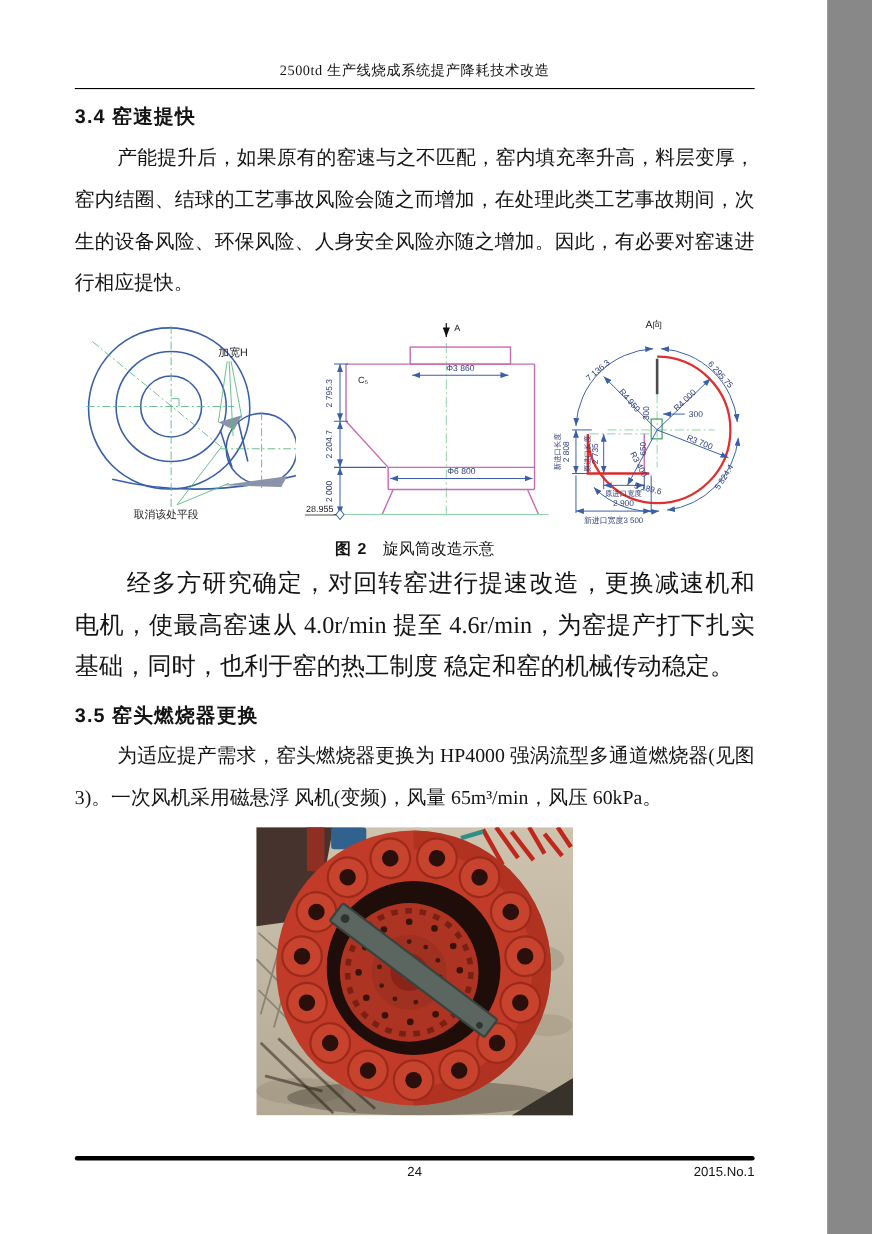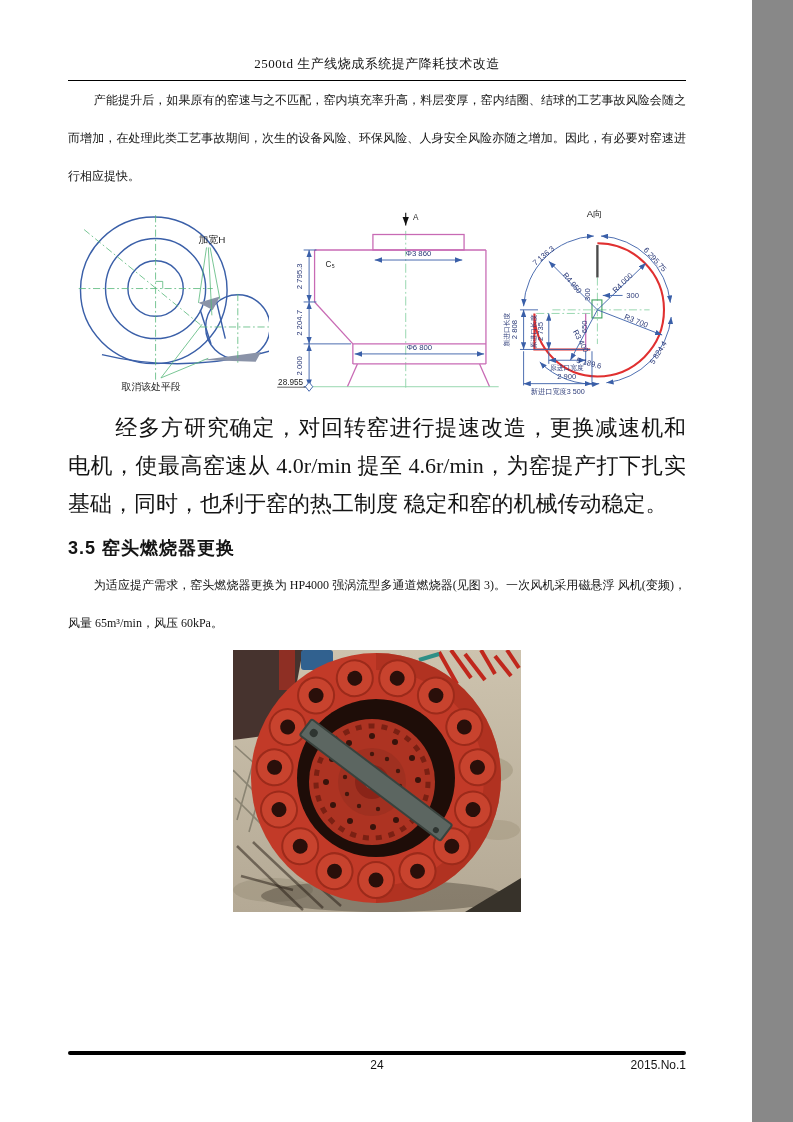--- a/index.html
+++ b/index.html
@@ -5,21 +5,21 @@
   html,body{margin:0;padding:0;background:#888;}
   .page{
     width:752px;height:1122px;background:#fff;position:relative;
     font-family:"Liberation Serif","DejaVu Serif",serif;color:#141414;
     box-sizing:border-box;padding:0 66px 0 68px;overflow:hidden;
   }
   .hdr{padding-top:55px;text-align:center;font-size:13px;letter-spacing:.5px;
        border-bottom:1.8px solid #000;padding-bottom:7px;}
   h2.sec{font-family:"Liberation Sans","DejaVu Sans",sans-serif;
          font-size:18px;font-weight:bold;margin:13px 0 6px 0;letter-spacing:1px;}
-  p.body{font-size:12px;line-height:38px;text-align:justify;margin:0;
+  p.body{font-size:18px;line-height:38px;text-align:justify;margin:0;
          text-indent:2.15em;}
   p.body2{font-size:22px;line-height:38px;text-align:justify;margin:2px 0 0 0;
          text-indent:2.15em;}
   .figrow{display:flex;align-items:flex-start;justify-content:space-between;
           margin-top:4px;height:208px;}
   .figcap{font-family:"Liberation Sans","DejaVu Sans",sans-serif;
           text-align:center;font-size:14.5px;margin-top:2px;}
   .figcap b{letter-spacing:1px;margin-right:14px;}
   .photo-wrap{text-align:center;margin-top:8px;}
   .figcap3{font-family:"Liberation Sans","DejaVu Sans",sans-serif;
@@ -36,20 +36,21 @@
   .dimk{font-size:9px;fill:#222;}
   .lbl{font-size:11px;fill:#222;}
 </style>
 </head>
 <body>
 
 <div class="page">
 
   <div class="hdr">2500td 生产线烧成系统提产降耗技术改造</div>
 
+  <h2 class="sec">3.4  窑速提快</h2>
 
   <p class="body">产能提升后，如果原有的窑速与之不匹配，窑内填充率升高，料层变厚，窑内结圈、结球的工艺事故风险会随之而增加，在处理此类工艺事故期间，次生的设备风险、环保风险、人身安全风险亦随之增加。因此，有必要对窑速进行相应提快。</p>
 
   <div class="figrow">
 
     <svg width="218" height="205" viewBox="0 0 225 205">
       <g stroke="#3a5fa8" stroke-width="1.6" fill="none">
         <circle cx="96" cy="90" r="82"></circle>
         <circle cx="98" cy="88" r="56"></circle>
         <circle cx="98" cy="88" r="31"></circle>
@@ -183,20 +184,23 @@
       <text font-size="7.5" fill="#2b3a78" x="8" y="136" transform="rotate(-90 8 136)" text-anchor="middle">新进口长度</text>
       <text class="dim" x="17" y="136" transform="rotate(-90 17 136)" text-anchor="middle">2 808</text>
       <text font-size="7.5" fill="#2b3a78" x="38" y="138" transform="rotate(-90 38 138)" text-anchor="middle">原进口长度</text>
       <text class="dim" x="46" y="138" transform="rotate(-90 46 138)" text-anchor="middle">2 735</text>
       <text font-size="7.5" fill="#2b3a78" x="72" y="181" text-anchor="middle">原进口宽度</text>
       <text class="dim" x="72" y="191" text-anchor="middle">2 900</text>
       <text font-size="8" fill="#2b3a78" x="62" y="208" text-anchor="middle">新进口宽度3 500</text>
     </svg>
   </div>
 
+  <div class="figcap">
+    <b>图 2</b><span>旋风筒改造示意</span>
+  </div>
 
   <p class="body2">经多方研究确定，对回转窑进行提速改造，更换减速机和电机，使最高窑速从 4.0r/min 提至 4.6r/min，为窑提产打下扎实基础，同时，也利于窑的热工制度 稳定和窑的机械传动稳定。</p>
 
   <h2 class="sec">3.5  窑头燃烧器更换</h2>
 
   <p class="body">为适应提产需求，窑头燃烧器更换为 HP4000 强涡流型多通道燃烧器(见图 3)。一次风机采用磁悬浮 风机(变频)，风量 65m³/min，风压 60kPa。</p>
 
   <div class="photo-wrap">
     <svg width="288" height="262" viewBox="0 0 288 262">
       <defs>

